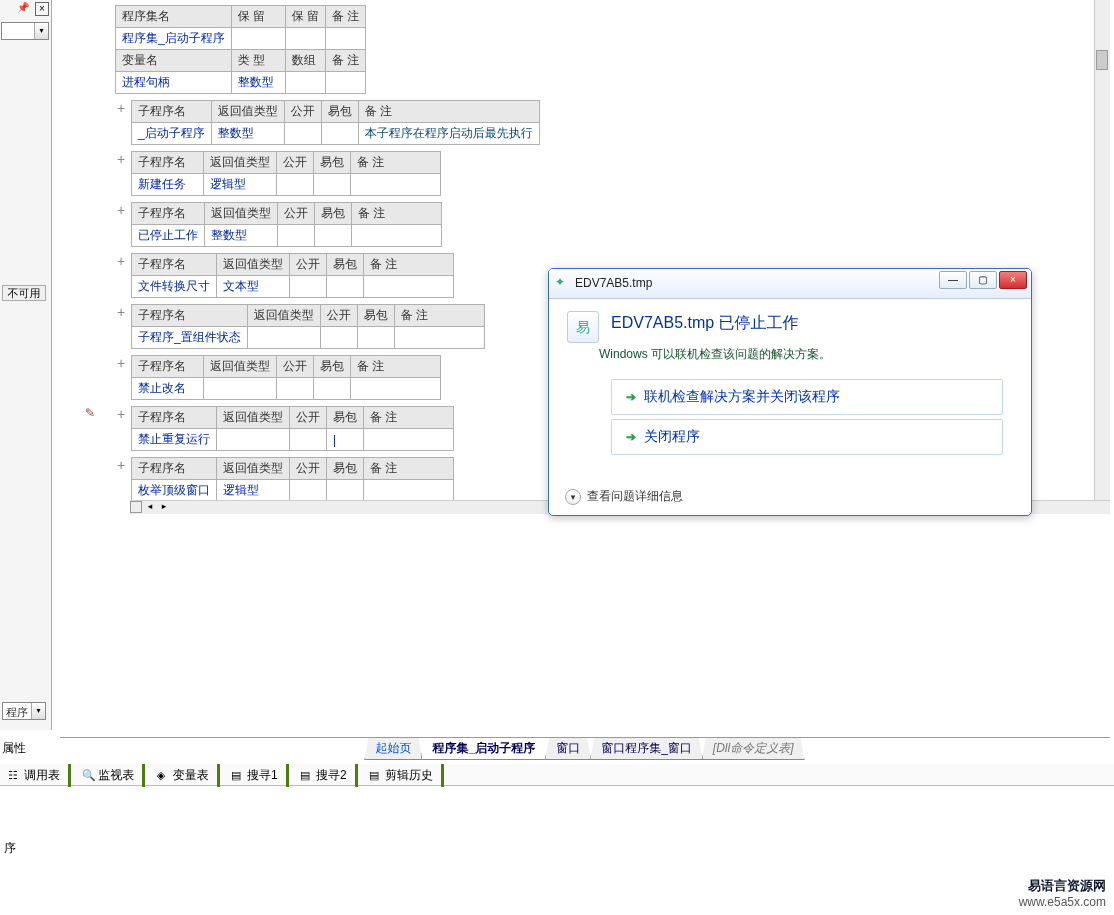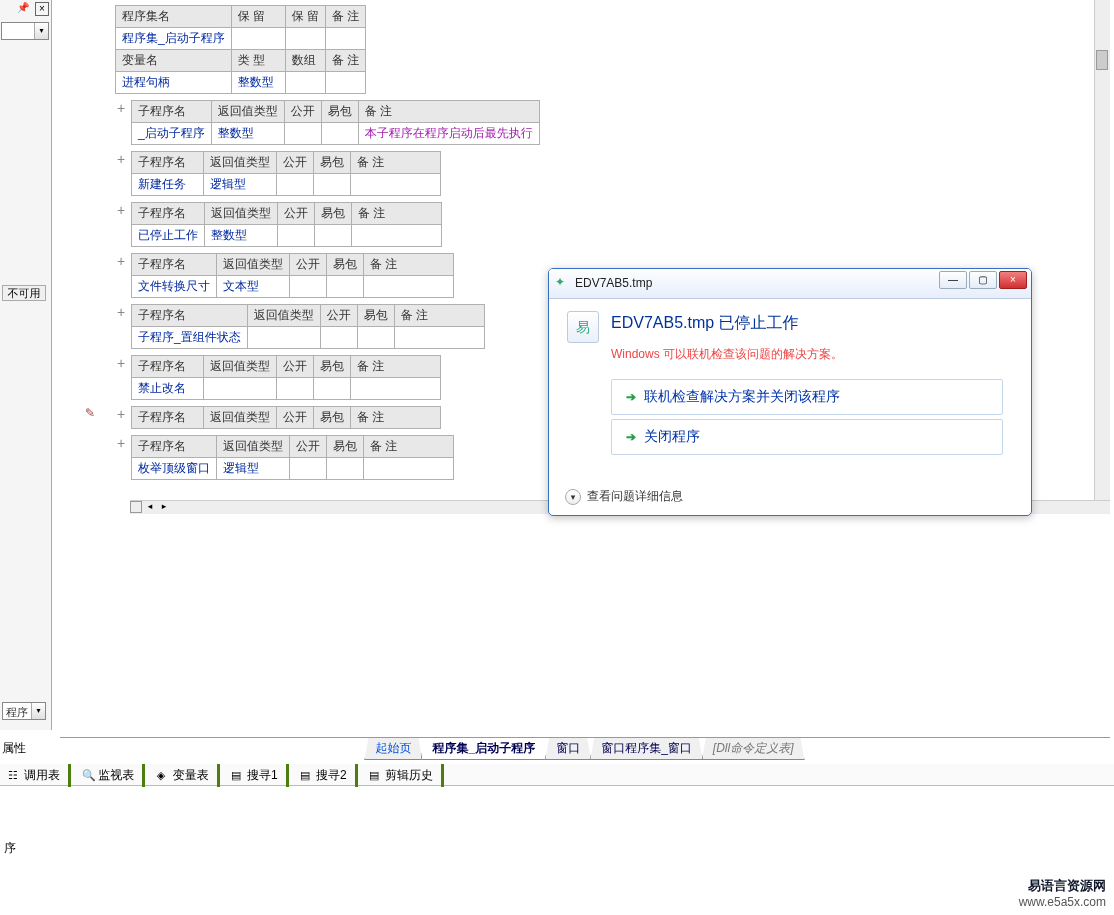--- a/index.html
+++ b/index.html
@@ -21,21 +21,21 @@
 .scroll-bottom .arrow-l { position: absolute; left: 14px; top: 0; width: 12px; height: 12px; font-size: 9px; text-align: center; }
 .scroll-bottom .arrow-r { position: absolute; left: 28px; top: 0; width: 12px; height: 12px; font-size: 9px; text-align: center; }
 .scroll-bottom .sq { position: absolute; left: 0; top: 0; width: 12px; height: 12px; border: 1px solid #999; }
 
 .code-area { position: absolute; left: 55px; top: 5px; width: 900px; }
 
 table.code-tbl { border-collapse: collapse; margin-bottom: 6px; }
 table.code-tbl td { border: 1px solid #b0b0b0; padding: 2px 6px; font-size: 12px; height: 18px; white-space: nowrap; }
 table.code-tbl td.hdr { background: #e8e8e8; color: #333; }
 table.code-tbl td.val { background: #fff; color: #0028a0; }
-table.code-tbl td.comment { background: #fff; color: #a21caf; }
+table.code-tbl td.comment { background: #fff; color: #0c4a6e; }
 .plus { color: #888; font-size: 14px; margin-right: 4px; display: inline-block; width: 12px; text-align: center; }
 .marker { position: absolute; left: -30px; color: #a04040; font-size: 12px; }
 .row-wrap { position: relative; }
 
 .tabs { position: absolute; left: 60px; top: 737px; width: 1050px; height: 18px; border-top: 1px solid #999; text-align: center; }
 .tabs .tab { display: inline-block; padding: 2px 10px; border: 1px solid #888; border-top: none; background: #f0f0f0; font-size: 12px; color: #005; margin-left: -1px; clip-path: polygon(4px 0, calc(100% - 4px) 0, 100% 100%, 0 100%); }
 .tabs .tab.active { background: #fff; font-weight: bold; }
 .tabs .tab.italic { color: #777; font-style: italic; }
 .tabs .tab:first-child { color: #0050dd; }
 
@@ -53,21 +53,21 @@
 .dialog { position: absolute; left: 548px; top: 268px; width: 484px; height: 248px; background: #fff; border: 1px solid #3670c4; border-radius: 5px; box-shadow: 0 2px 8px rgba(0,0,0,0.25); }
 .dialog .titlebar { height: 30px; background: linear-gradient(#fefeff,#e6eefc); border-bottom: 1px solid #c0cde0; position: relative; border-radius: 4px 4px 0 0; }
 .dialog .titlebar .title { position: absolute; left: 26px; top: 7px; font-size: 12px; color: #222; }
 .dialog .titlebar .icon { position: absolute; left: 6px; top: 6px; width: 16px; height: 16px; font-size: 12px; color: #3a6; }
 .dialog .winbtns { position: absolute; right: 4px; top: 2px; display: flex; gap: 2px; }
 .dialog .winbtn { width: 28px; height: 18px; border: 1px solid #9ab; border-radius: 2px; background: linear-gradient(#fdfefe,#e4edf8); text-align: center; font-size: 10px; line-height: 16px; cursor: pointer; }
 .dialog .winbtn.close { background: linear-gradient(#f08080,#d03030); color: #fff; border-color: #a02020; }
 .dialog .body { padding: 12px 18px; }
 .dialog .app-icon { float: left; width: 32px; height: 32px; margin-right: 12px; border: 1px solid #bcd; background: linear-gradient(#fff,#e8f0fa); border-radius: 3px; text-align: center; line-height: 30px; font-size: 14px; color: #2a7; }
 .dialog .heading { font-size: 16px; color: #003399; margin-top: 2px; }
-.dialog .subtext { clear: both; margin-top: 12px; font-size: 12px; color: #ef4444; margin-left: 44px; }
+.dialog .subtext { clear: both; margin-top: 12px; font-size: 12px; color: #14532d; margin-left: 32px; }
 .dialog .options { margin: 16px 10px 0 44px; }
 .dialog .opt { border: 1px solid #c4d6ec; border-radius: 2px; padding: 8px 14px; margin-bottom: 4px; cursor: pointer; background: #fff; }
 .dialog .opt .arrow { color: #2a9d4a; margin-right: 8px; font-weight: bold; }
 .dialog .opt .txt { color: #0033aa; font-size: 14px; }
 .dialog .details { position: absolute; bottom: 10px; left: 16px; font-size: 12px; color: #333; }
 .dialog .details .chev { display: inline-block; width: 16px; height: 16px; border: 1px solid #aaa; border-radius: 8px; text-align: center; line-height: 14px; font-size: 9px; margin-right: 6px; background: linear-gradient(#fff,#eee); }
 
 </style>
 </head>
 <body>
@@ -219,20 +219,27 @@
               </tr>
             </tbody></table></div>
         <div class="row-wrap"><span class="marker">✎</span><span class="plus">+</span><table class="code-tbl" style="display:inline-table;vertical-align:top"><tbody>
               <tr>
                 <td class="hdr" style="width:72px">子程序名</td>
                 <td class="hdr" style="width:70px">返回值类型</td>
                 <td class="hdr" style="width:30px">公开</td>
                 <td class="hdr" style="width:30px">易包</td>
                 <td class="hdr" style="width:90px">备 注</td>
               </tr>
+              <tr>
+                <td class="val">禁止重复运行</td>
+                <td class="val"></td>
+                <td class="val"></td>
+                <td class="val">|</td>
+                <td class="val"></td>
+              </tr>
             </tbody></table></div>
         <div class="row-wrap"><span class="plus">+</span><table class="code-tbl" style="display:inline-table;vertical-align:top"><tbody>
               <tr>
                 <td class="hdr" style="width:72px">子程序名</td>
                 <td class="hdr" style="width:70px">返回值类型</td>
                 <td class="hdr" style="width:30px">公开</td>
                 <td class="hdr" style="width:30px">易包</td>
                 <td class="hdr" style="width:90px">备 注</td>
               </tr>
               <tr>

